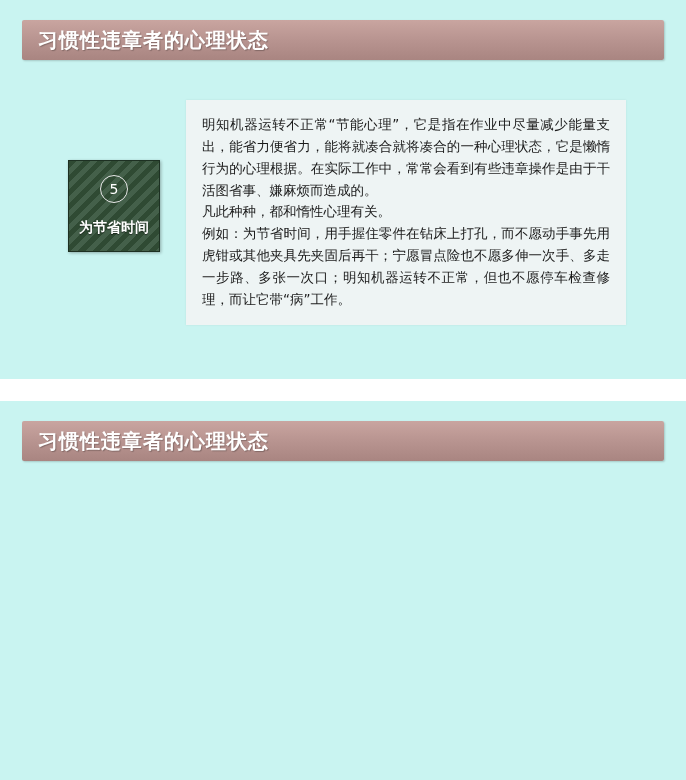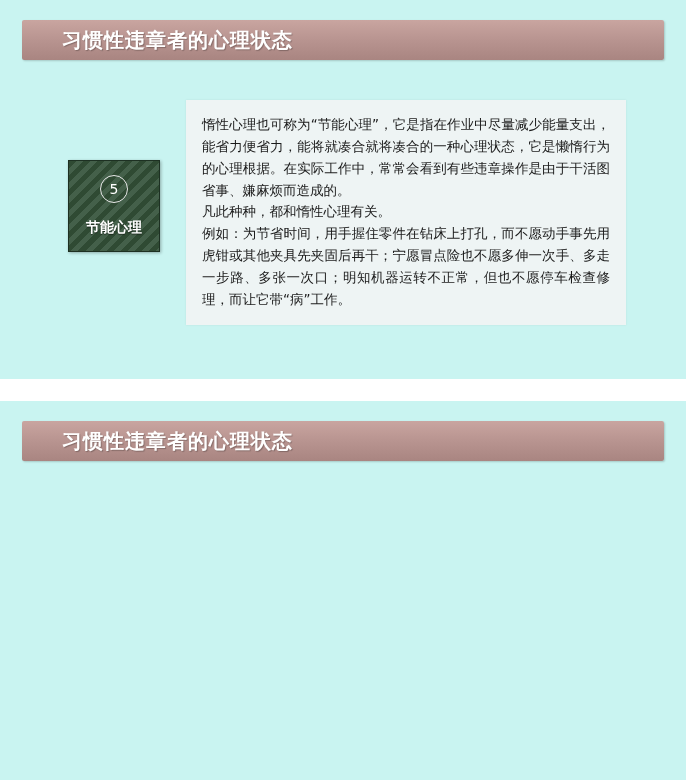--- a/index.html
+++ b/index.html
@@ -46,21 +46,21 @@
     border-radius: 2px;
     box-shadow: 1px 1px 2px rgba(0,0,0,0.18);
     display: flex;
     align-items: center;
   }
   .title-text {
     color: #ffffff;
     font-size: 20px;
     font-weight: bold;
     letter-spacing: 1px;
-    padding-left: 40px;
+    padding-left: 16px;
     text-shadow: 1px 1px 1px rgba(0,0,0,0.25);
     font-family: "DejaVu Sans", "Liberation Sans", sans-serif;
   }
   
   .badge {
     position: absolute;
     width: 92px;
     height: 92px;
     background:
       repeating-linear-gradient(135deg,
@@ -119,25 +119,25 @@
 
 <div class="page">
 
   <section class="slide first">
     <div class="title-bar">
       <span class="title-text">习惯性违章者的心理状态</span>
     </div>
 
     <div class="badge s1-badge">
       <span class="badge-num">5</span>
-      <span class="badge-label">节能心理</span>
+      <span class="badge-label">为节省时间</span>
     </div>
 
     <div class="body-panel s1-panel">
-      <p>惰性心理也可称为“节能心理”，它是指在作业中尽量减少能量支出，能省力便省力，能将就凑合就将凑合的一种心理状态，它是懒惰行为的心理根据。在实际工作中，常常会看到有些违章操作是由于干活图省事、嫌麻烦而造成的。</p>
+      <p>明知机器运转不正常“节能心理”，它是指在作业中尽量减少能量支出，能省力便省力，能将就凑合就将凑合的一种心理状态，它是懒惰行为的心理根据。在实际工作中，常常会看到有些违章操作是由于干活图省事、嫌麻烦而造成的。</p>
       <p>凡此种种，都和惰性心理有关。</p>
       <p>例如：为节省时间，用手握住零件在钻床上打孔，而不愿动手事先用虎钳或其他夹具先夹固后再干；宁愿冒点险也不愿多伸一次手、多走一步路、多张一次口；明知机器运转不正常，但也不愿停车检查修理，而让它带“病”工作。</p>
     </div>
   </section>
 
   <div class="slide-gap"></div>
 
   <section class="slide second">
     <div class="title-bar">
       <span class="title-text">习惯性违章者的心理状态</span>

